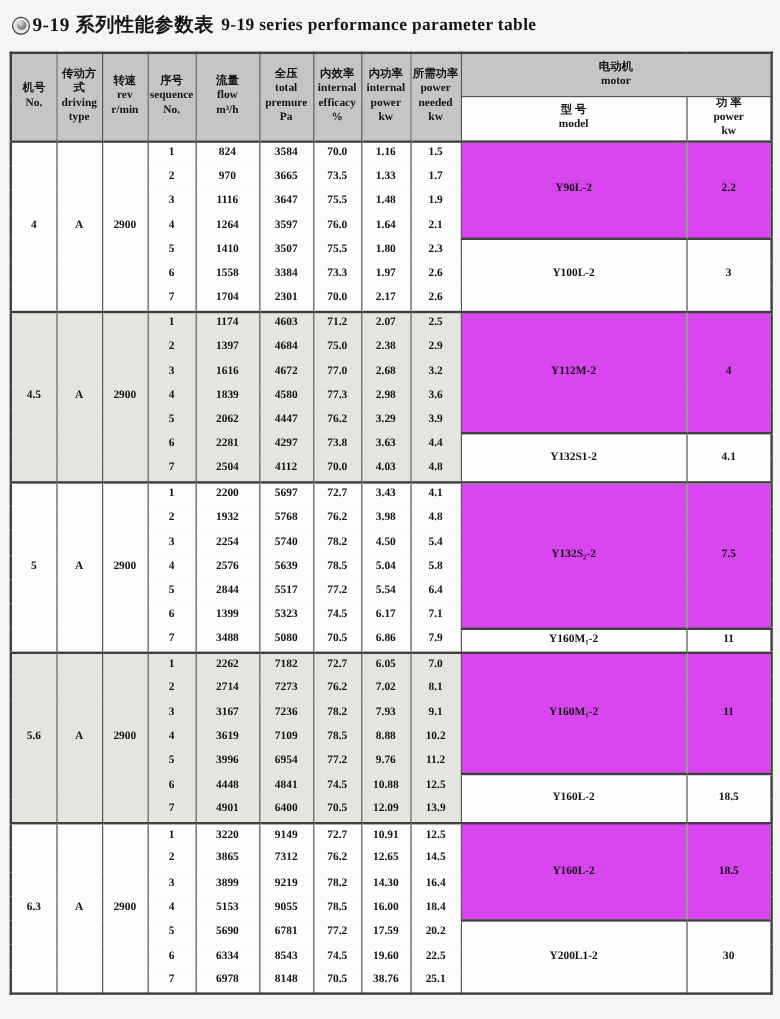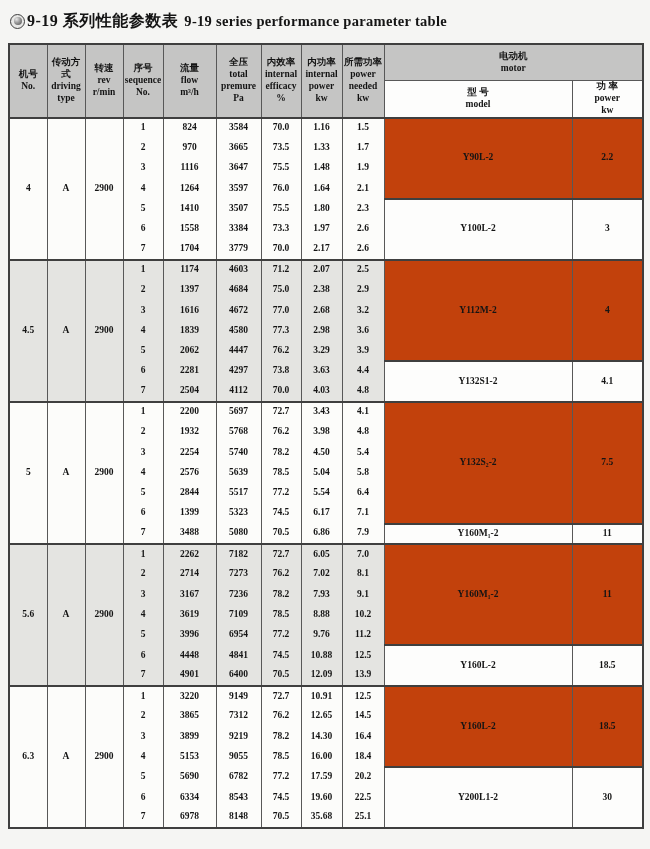--- a/index.html
+++ b/index.html
@@ -24,21 +24,21 @@
   thead th{border-bottom:1px solid #585858;}
   thead .sub-white{background:#fdfdfc;}
   .hz{display:block;font-size:9.5px;}
   .he{display:block;font-size:9.5px;white-space:pre-line;}
   tbody tr{height:20.3px;}
   tbody td{border-top:none;border-bottom:none;}
   tbody tr.group-start td{border-top:2px solid #3f3f3f;}
   td.motor-split{border-top:2px solid #3f3f3f;margin-top:16px;}
   .row-white{background:#fcfcfa;}
   .row-gray{background:#e4e4e1;}
-  .motor-gray{background:#c2410c;}
+  .motor-gray{background:#d946ef;}
   .motor-white{background:#fdfdfc;}
 </style>
 </head>
 <body>
 
 <div class="page">
 
   <div class="title-bar">
     <span class="bullet">
         <span class="bullet-core"></span>
@@ -180,21 +180,21 @@
           <td class="row-white">6</td>
           <td class="row-white">1558</td>
           <td class="row-white">3384</td>
           <td class="row-white">73.3</td>
           <td class="row-white">1.97</td>
           <td class="row-white">2.6</td>
         </tr>
         <tr>
           <td class="row-white">7</td>
           <td class="row-white">1704</td>
-          <td class="row-white">3779</td>
+          <td class="row-white">2301</td>
           <td class="row-white">70.0</td>
           <td class="row-white">2.17</td>
           <td class="row-white">2.6</td>
         </tr>
         <tr class="group-start">
           <td rowspan="7" class="row-gray">4.5</td>
           <td rowspan="7" class="row-gray">A</td>
           <td rowspan="7" class="row-gray">2900</td>
           <td class="row-gray">1</td>
           <td class="row-gray">1174</td>
@@ -414,39 +414,39 @@
           <td class="row-white">4</td>
           <td class="row-white">5153</td>
           <td class="row-white">9055</td>
           <td class="row-white">78.5</td>
           <td class="row-white">16.00</td>
           <td class="row-white">18.4</td>
         </tr>
         <tr>
           <td class="row-white">5</td>
           <td class="row-white">5690</td>
-          <td class="row-white">6782</td>
+          <td class="row-white">6781</td>
           <td class="row-white">77.2</td>
           <td class="row-white">17.59</td>
           <td class="row-white">20.2</td>
           <td rowspan="3" class="motor-white motor-split">Y200L1-2</td>
           <td rowspan="3" class="motor-white motor-split">30</td>
         </tr>
         <tr>
           <td class="row-white">6</td>
           <td class="row-white">6334</td>
           <td class="row-white">8543</td>
           <td class="row-white">74.5</td>
           <td class="row-white">19.60</td>
           <td class="row-white">22.5</td>
         </tr>
         <tr>
           <td class="row-white">7</td>
           <td class="row-white">6978</td>
           <td class="row-white">8148</td>
           <td class="row-white">70.5</td>
-          <td class="row-white">35.68</td>
+          <td class="row-white">38.76</td>
           <td class="row-white">25.1</td>
         </tr>
       </tbody>
   </table>
 
 </div>
 
 </body></html>

